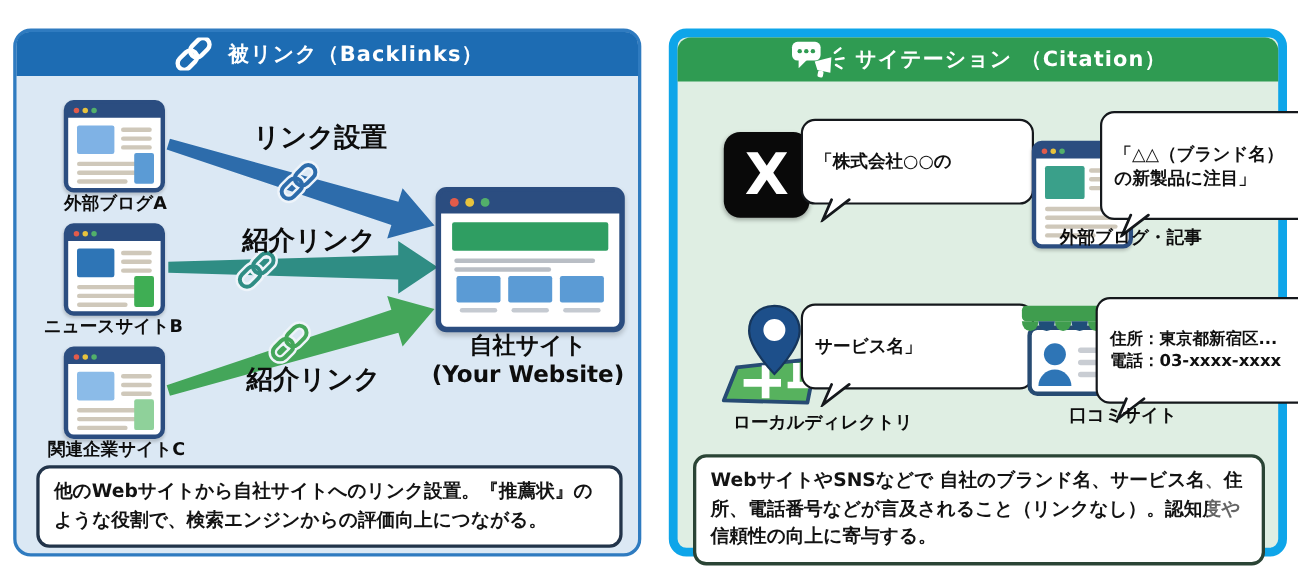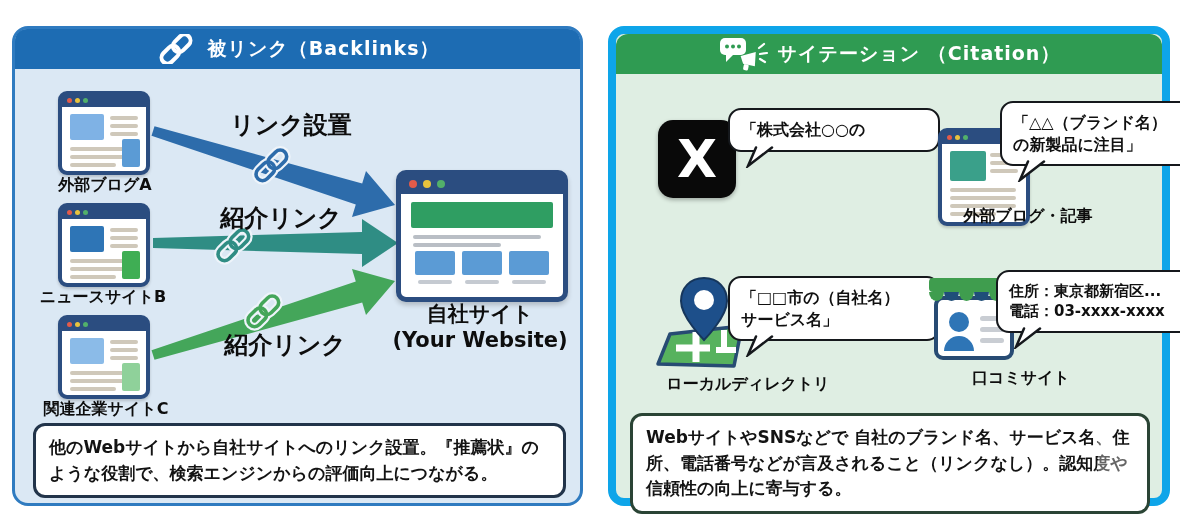--- a/index.html
+++ b/index.html
@@ -48,21 +48,21 @@
 
   .note{position:absolute;background:#fff;border-radius:12px;padding:9px 13px;
         font-weight:800;font-size:17px;line-height:1.5;color:#131313;}
   .note-blue{left:18px;right:14px;top:394px;border:3px solid #22344a;}
   .note-green{left:14px;right:12px;top:379px;border:3px solid #2a4435;}
 
   .arrows-layer{position:absolute;left:0;top:0;}
 
   
   .bubble{position:absolute;background:#fff;border:2.5px solid #15181c;border-radius:13px;
-        padding:9px 11px;font-weight:800;font-size:16px;line-height:1.35;color:#101010;text-align:left;}
+        padding:26px 11px;font-weight:800;font-size:16px;line-height:1.35;color:#101010;text-align:left;}
   .bubble span{display:block;}
   .tail{position:absolute;left:14px;bottom:-18px;}
 
   .x-logo{position:absolute;left:42px;top:86px;width:78px;height:78px;background:#090909;border-radius:15px;
         display:flex;align-items:center;justify-content:center;color:#fff;font-size:52px;font-weight:900;
         box-shadow:0 2px 4px rgba(0,0,0,.3);}
   .svg-icon{position:absolute;}
   .watermark{position:absolute;left:1098px;top:440px;width:0;height:0;opacity:.35;
         border-top:28px solid transparent;border-bottom:28px solid transparent;border-left:42px solid #fff;}
 </style>
@@ -251,21 +251,20 @@
     <div class="item-label" style="left:312px;top:172px;width:200px;">外部ブログ・記事</div>
 
     <svg class="svg-icon" style="left:38px;top:238px;" width="100" height="100" viewBox="0 0 100 100">
       <path d="M16,62 L88,54 L80,94 L4,92 Z" fill="#57b25e" stroke="#274b73" stroke-width="3.5" stroke-linejoin="round"></path>
       <path d="M22,76 H56 M42,60 V90" stroke="#fff" stroke-width="7" fill="none"></path>
       <path d="M70,58 V78 M62,78 H82" stroke="#fff" stroke-width="6" fill="none"></path>
       <path d="M50,6 C36,6 27,16 27,29 C27,45 50,68 50,68 C50,68 73,45 73,29 C73,16 64,6 50,6 Z" fill="#1d4f8a" stroke="#16365c" stroke-width="2"></path>
       <circle cx="50" cy="28" r="10" fill="#fff"></circle>
     </svg>
     <div class="bubble" style="left:112px;top:242px;width:186px;">
-      <span>「□□市の（自社名）</span>
       <span>サービス名」</span>
       <svg class="tail" width="30" height="22" viewBox="0 0 30 22">
         <polygon points="4,20 12,1 28,1" fill="#fff"></polygon>
         <path d="M28,1.5 L4,20 L12,1.5" fill="none" stroke="#15181c" stroke-width="2.5" stroke-linecap="round"></path>
       </svg>
     </div>
     <div class="item-label" style="left:22px;top:340px;width:220px;">ローカルディレクトリ</div>
 
     <svg class="svg-icon" style="left:308px;top:240px;" width="100" height="92" viewBox="0 0 100 92">
       <rect x="12" y="24" width="76" height="60" rx="7" fill="#fff" stroke="#274b73" stroke-width="4"></rect>

